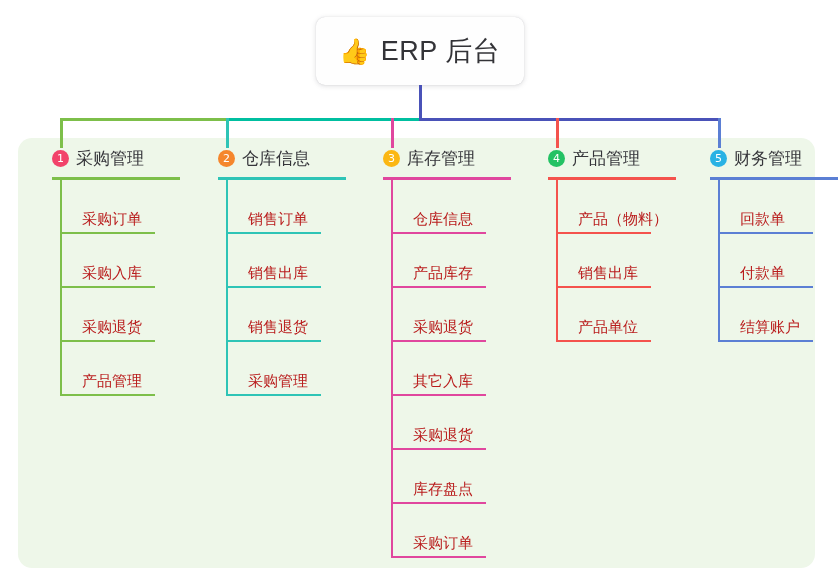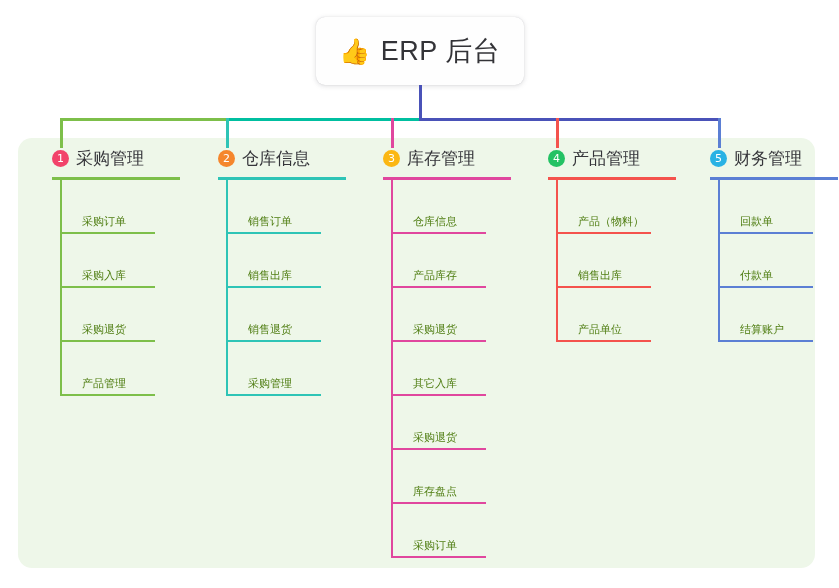--- a/index.html
+++ b/index.html
@@ -112,22 +112,22 @@
 
   .leaf {
     position: absolute;
     left: 26px;
     height: 30px;
   }
   .leaf .leaf-label {
     position: absolute;
     left: 22px;
     bottom: 5px;
-    font-size: 11px;
-    color: #4d7c0f;
+    font-size: 15px;
+    color: #b91c1c;
     white-space: nowrap;
   }
   .leaf .leaf-rule {
     position: absolute;
     left: 0;
     bottom: 0;
     height: 2px;
     width: 95px;
   }
 </style>

